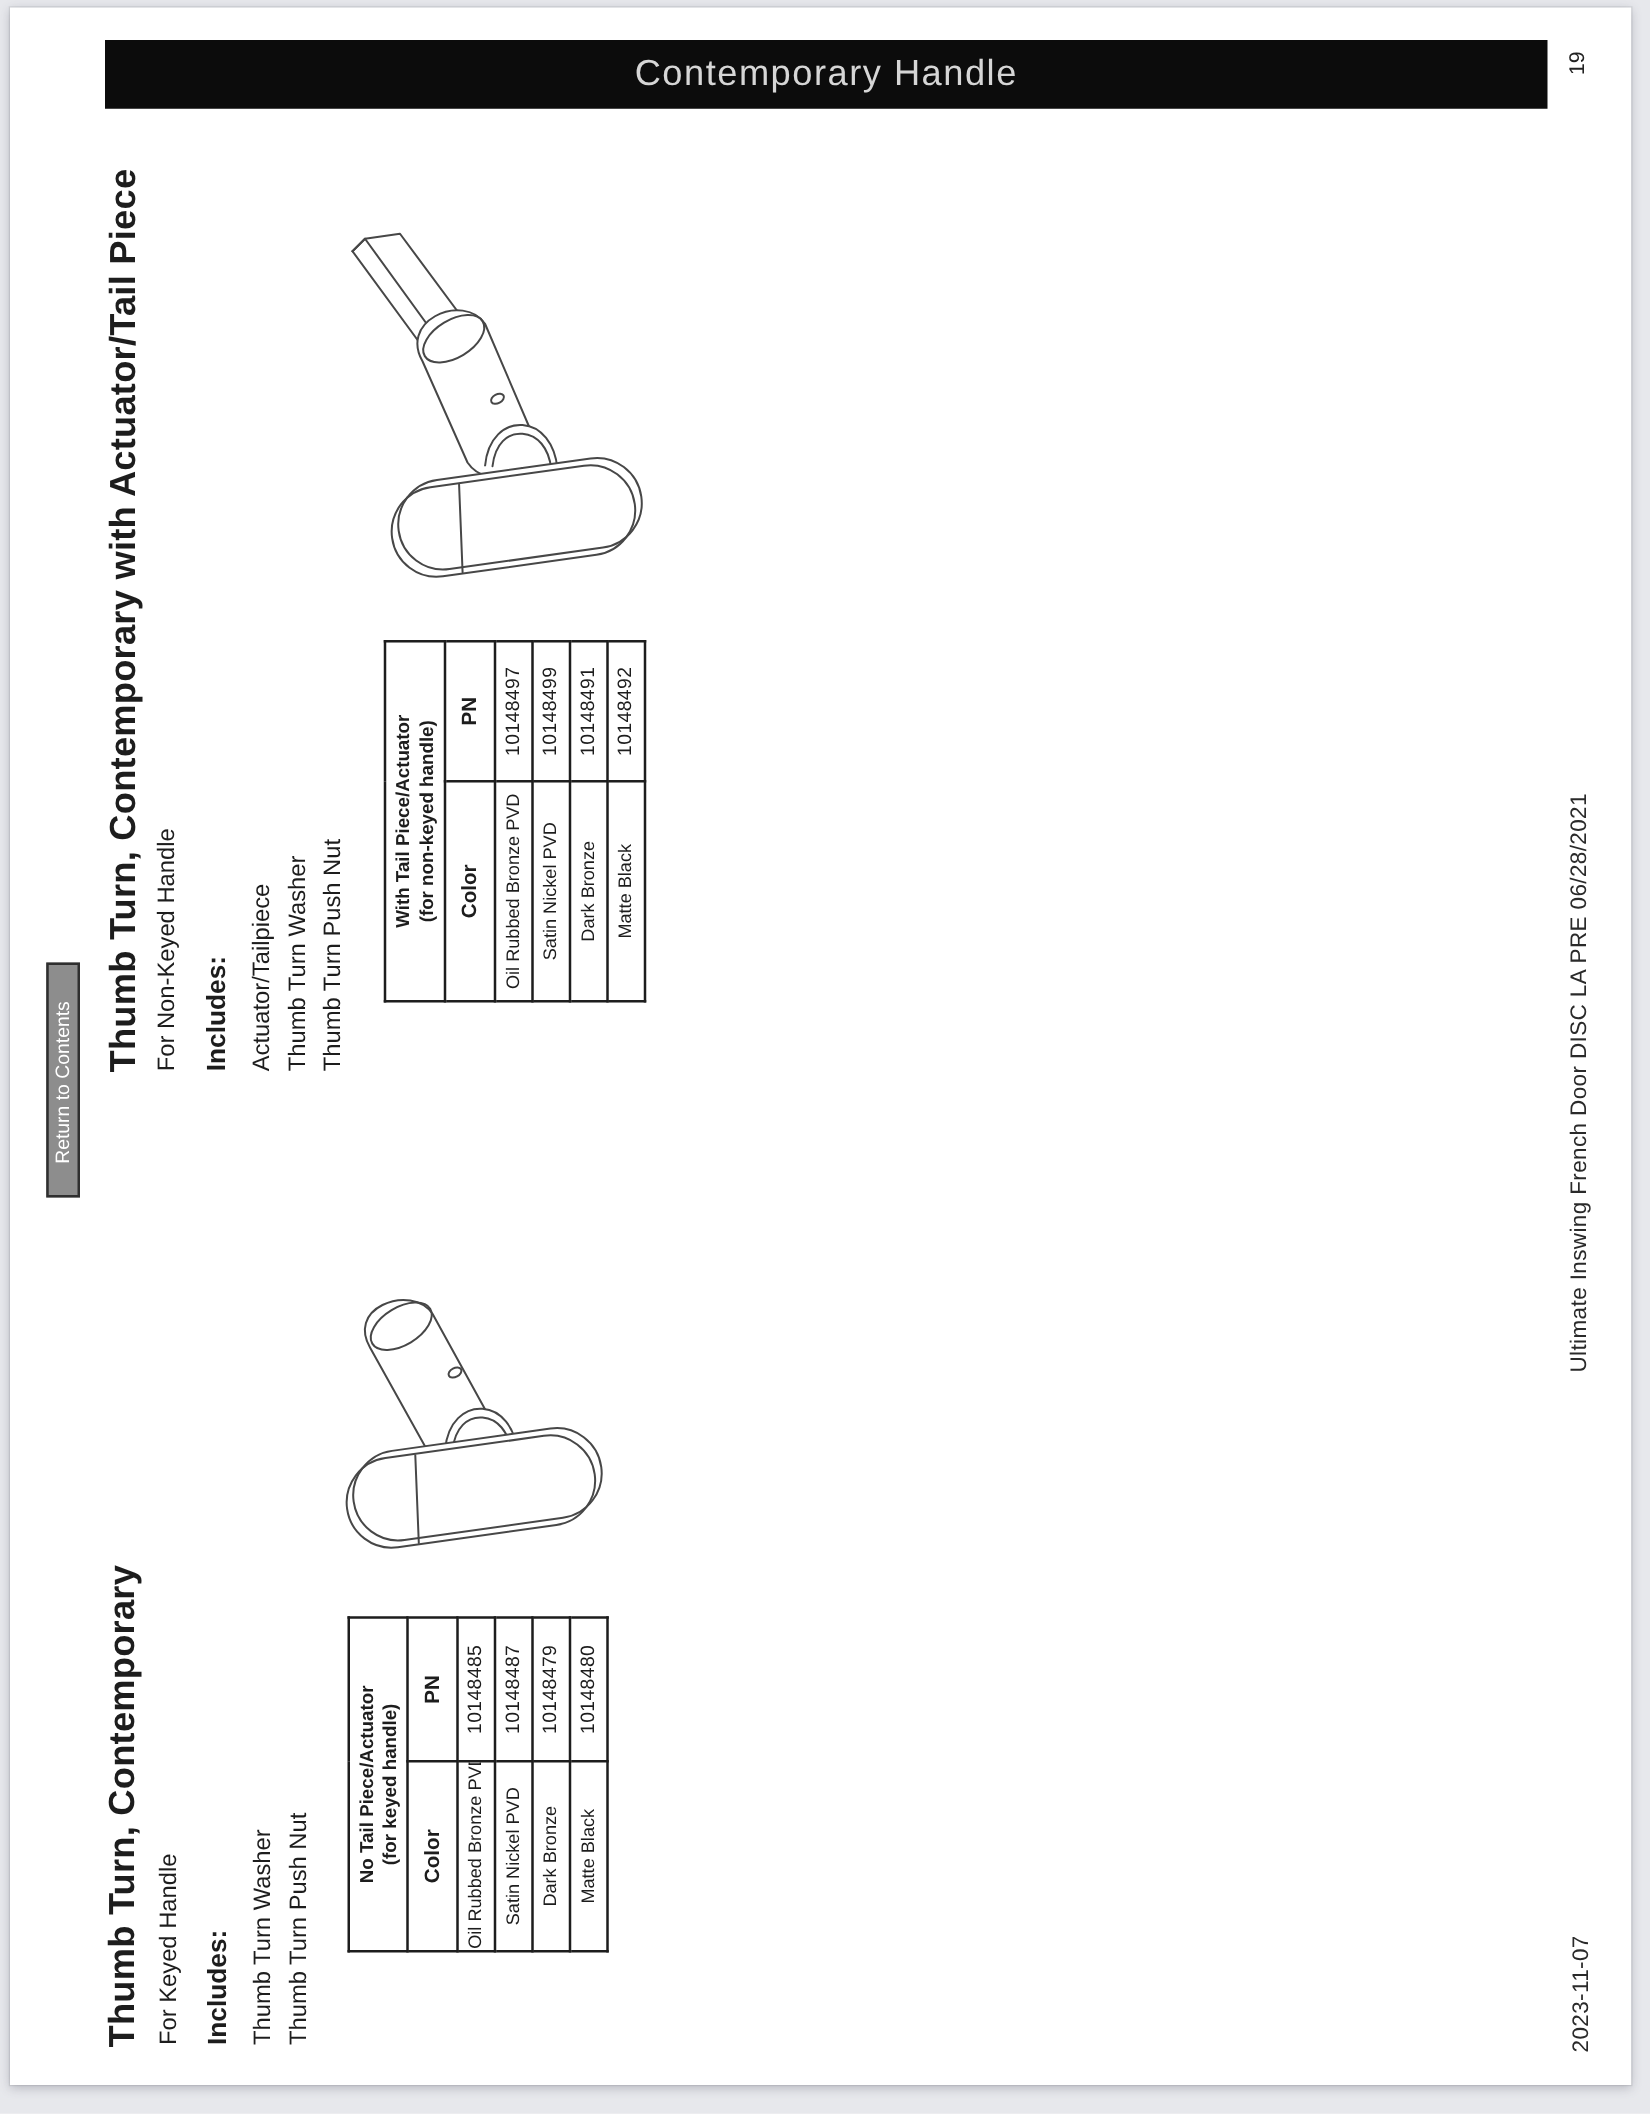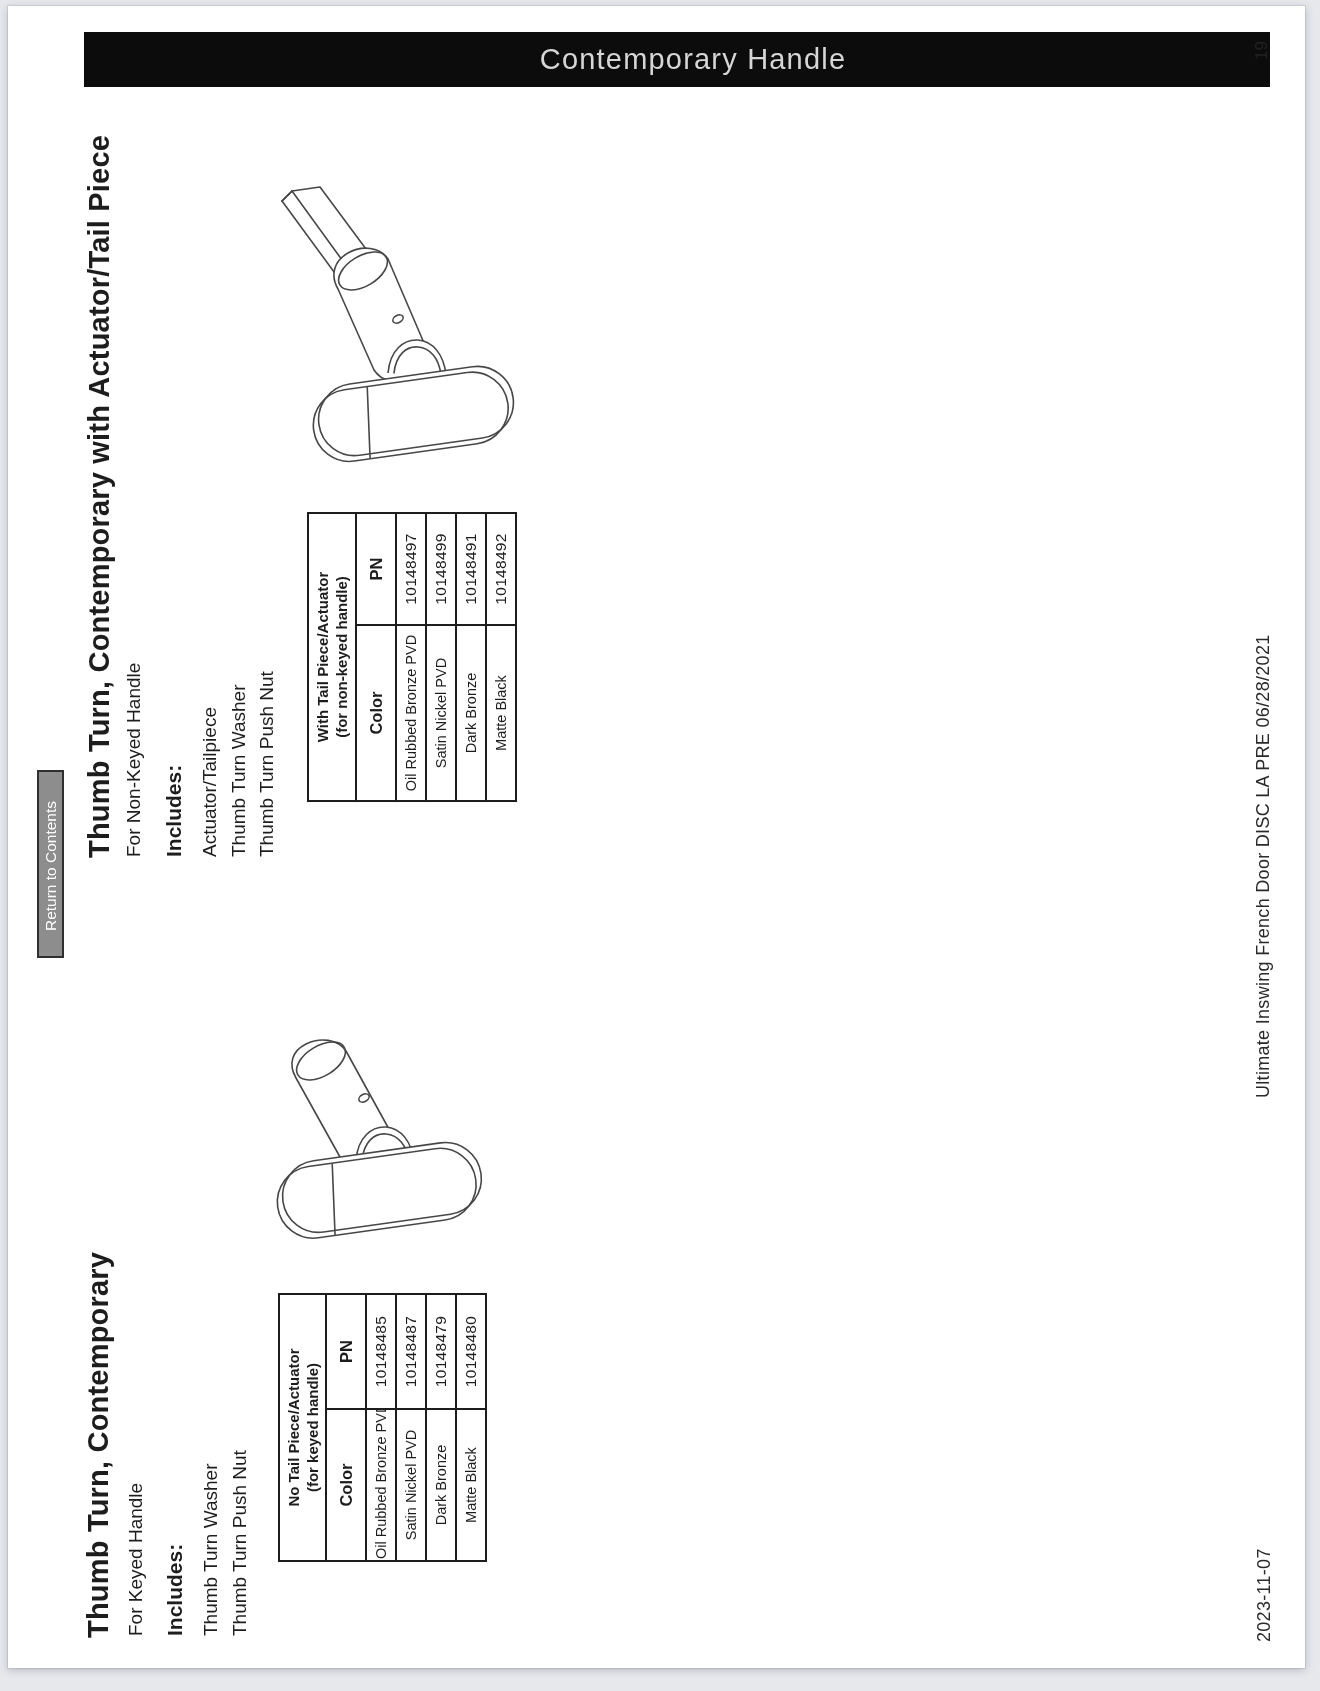--- a/index.html
+++ b/index.html
@@ -11,21 +11,21 @@
     -webkit-font-smoothing:antialiased;
   }
   .page-bg{
     position:absolute;left:8px;top:6px;width:1297px;height:1662px;
     background:#ffffff;
     box-shadow:0 2px 8px rgba(60,60,80,.28), 0 0 0 1px #d4d5d9;
   }
   .banner{
     position:absolute;left:84px;top:32px;width:1154px;height:55px;
     display:flex;align-items:center;justify-content:center;
-    font-size:29px;letter-spacing:1.2px;font-weight:400;padding-left:32px;
+    font-size:29px;letter-spacing:1.2px;font-weight:400;
   }
   
   .rot{position:absolute;}
   .ri{
     position:absolute;top:0;left:0;
     transform-origin:0 0;
     transform:rotate(-90deg) translateX(-100%);
     white-space:nowrap;
   }
   .title{font-weight:bold;font-size:29px;letter-spacing:0.2px;}

